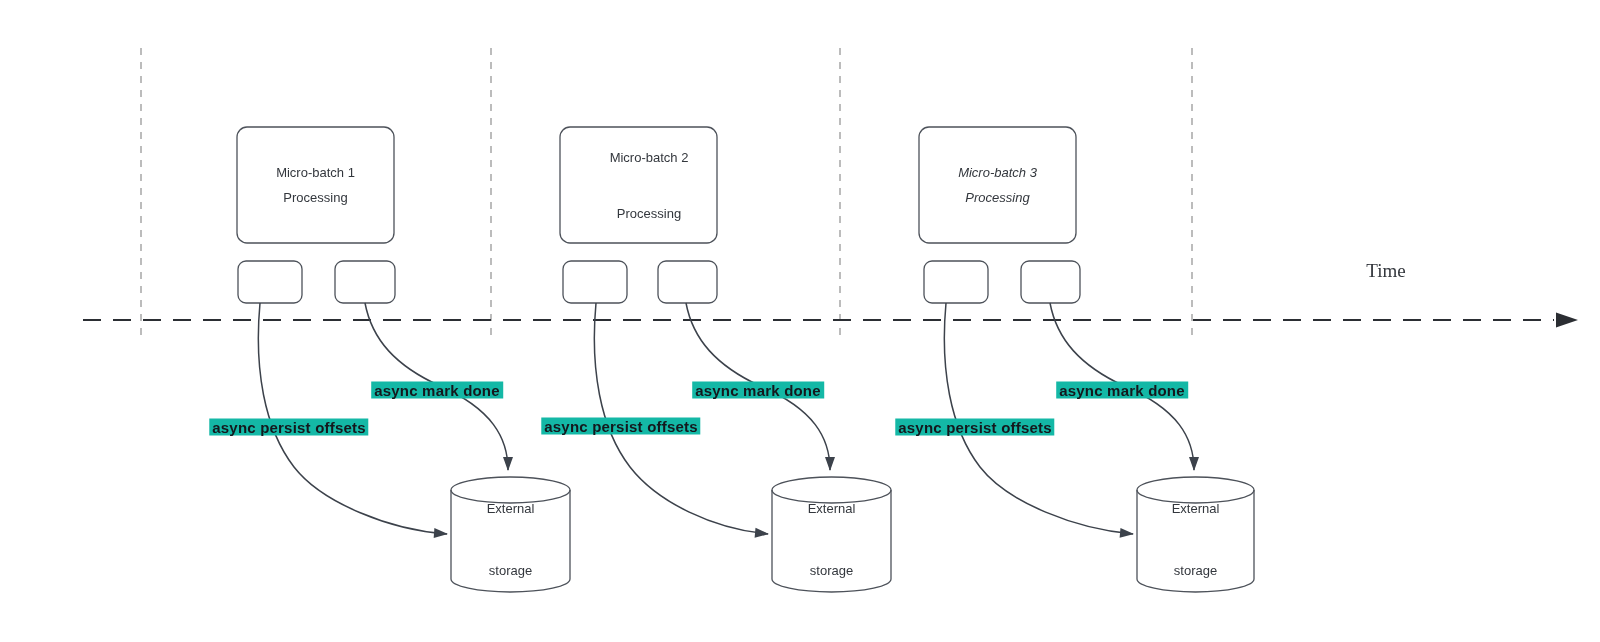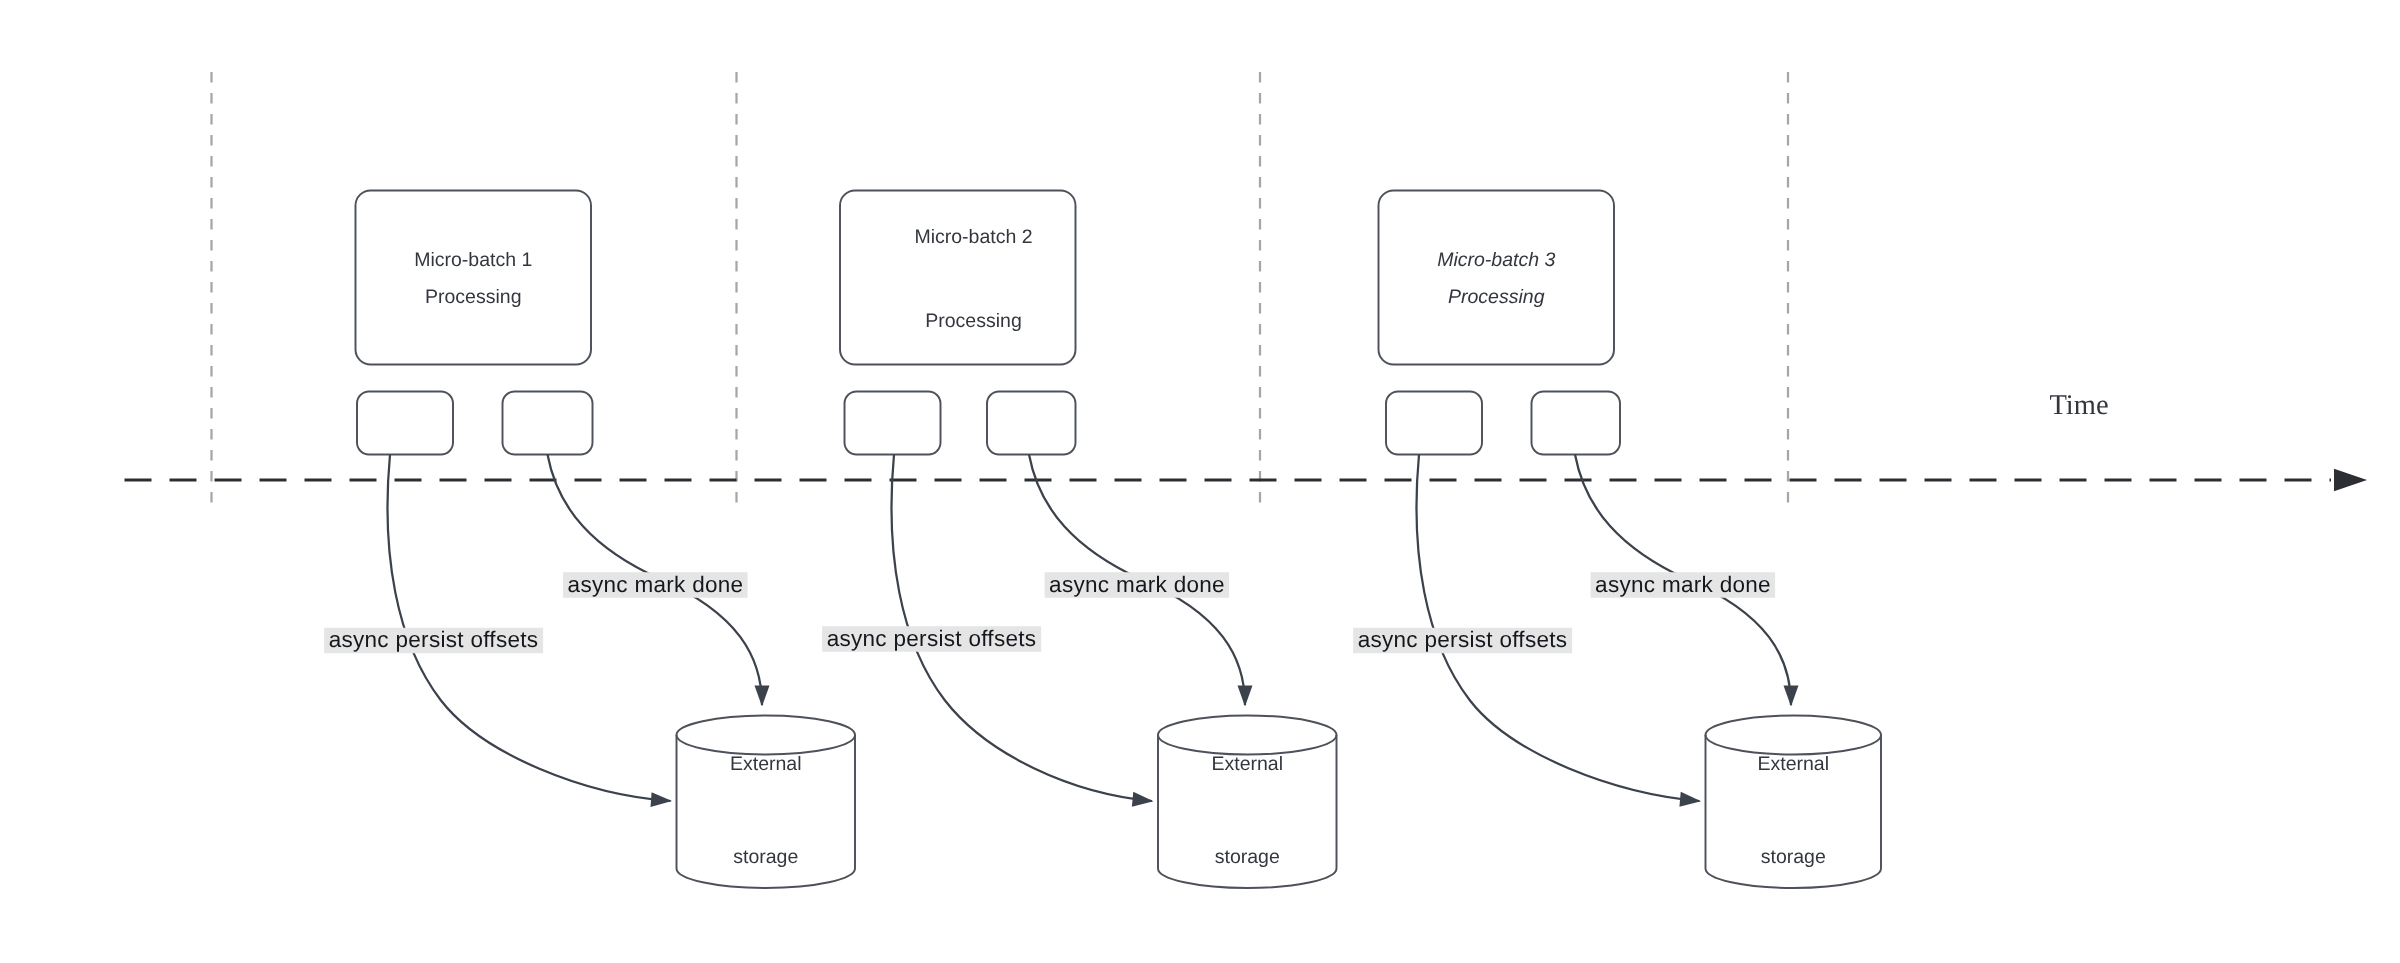--- a/index.html
+++ b/index.html
@@ -8,22 +8,22 @@
     font-family:"Liberation Sans",sans-serif;overflow:hidden;
   }
   .canvas svg{position:absolute;left:0;top:0;}
   .node-label{
     position:absolute;display:flex;flex-direction:column;align-items:center;
     justify-content:center;text-align:center;color:#33373d;font-size:13px;
     line-height:25px;pointer-events:none;
   }
   .cyl-label{line-height:26px;gap:36px;}
   .edge-label{
-    position:absolute;transform:translate(-50%,-50%);background:#e5e5e5;
-    padding:0 3px;font-weight:normal;font-size:15px;color:#14181d;
+    position:absolute;transform:translate(-50%,-50%);background:#14b8a6;
+    padding:0 3px;font-weight:bold;font-size:15px;color:#14181d;
     white-space:nowrap;letter-spacing:.2px;
   }
   .time-label{
     position:absolute;transform:translate(-50%,-50%);font-size:19px;color:#33373d;
     white-space:nowrap;
   }
 </style>
 </head>
 <body>
 

